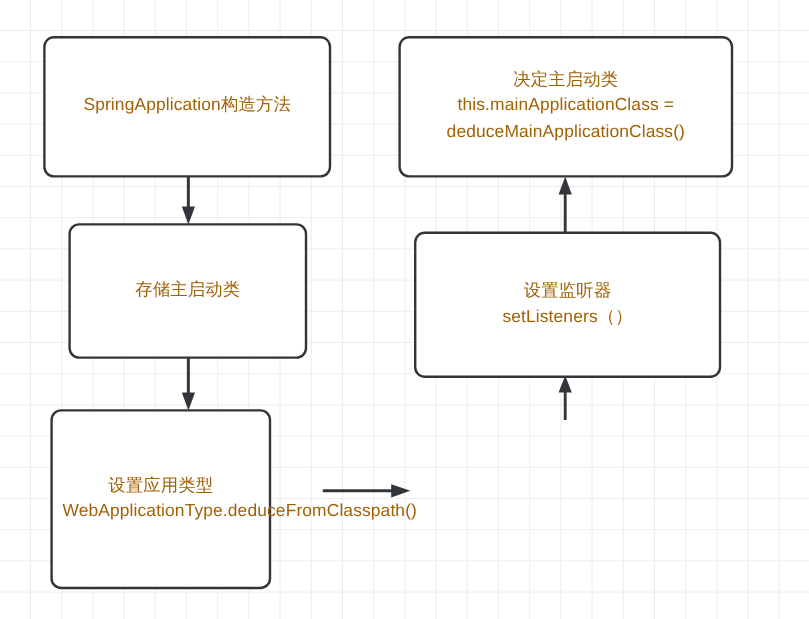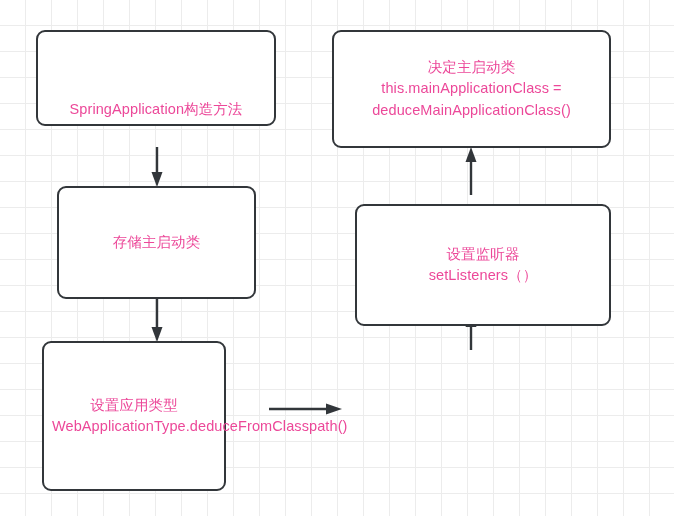--- a/index.html
+++ b/index.html
@@ -30,21 +30,21 @@
   .node {
     position: absolute;
     box-sizing: border-box;
     background-color: #ffffff;
     border: 2px solid #32363a;
     border-radius: 9px;
     display: flex;
     align-items: center;
     justify-content: center;
     text-align: center;
-    color: #ec4899;
+    color: #a16207;
     font-size: 14.5px;
     line-height: 1.45;
     padding: 4px 8px;
     white-space: pre-line;
     letter-spacing: 0.1px;
   }
 
   .node-label {
     display: block;
     width: 100%;
@@ -92,38 +92,38 @@
     </svg>
   </div>
 
   <div class="edge" style="left:464px; top:147px; width:14px; height:48px;">
     <svg width="14" height="48" viewBox="0 0 14 48">
       <line x1="7" y1="48" x2="7" y2="12" stroke="#32363a" stroke-width="2.4"></line>
       <polygon points="7,0 1.5,15 12.5,15" fill="#32363a"></polygon>
     </svg>
   </div>
 
-  <div class="node" style="left:36px; top:30px; width:240px; height:96px;align-items:flex-end;">
+  <div class="node" style="left:36px; top:30px; width:240px; height:118px;">
     <span class="node-label">SpringApplication构造方法</span>
   </div>
 
   <div class="node" style="left:57px; top:186px; width:199px; height:113px;">
     <span class="node-label">存储主启动类</span>
   </div>
 
   <div class="node" style="left:42px; top:341px; width:184px; height:150px;">
     <span class="node-label">设置应用类型
 WebApplicationType.deduceFromClasspath()</span>
   </div>
 
   <div class="node" style="left:332px; top:30px; width:279px; height:118px;">
     <span class="node-label">决定主启动类
 this.mainApplicationClass =
 deduceMainApplicationClass()</span>
   </div>
 
-  <div class="node" style="left:345px; top:204px; width:256px; height:122px;margin-left:10px;">
+  <div class="node" style="left:345px; top:193px; width:256px; height:122px;">
     <span class="node-label">设置监听器
 setListeners（）</span>
   </div>
 
 
 </div>
 
 </body></html>

